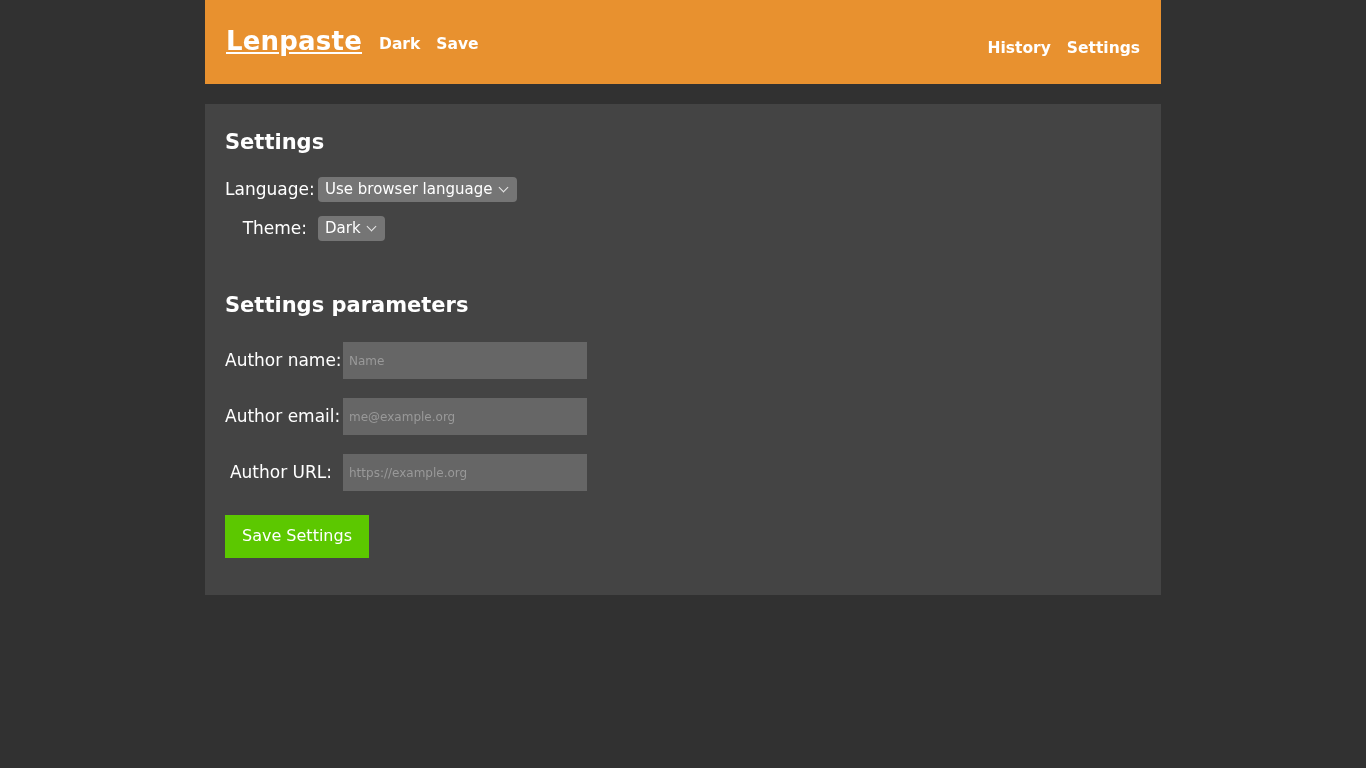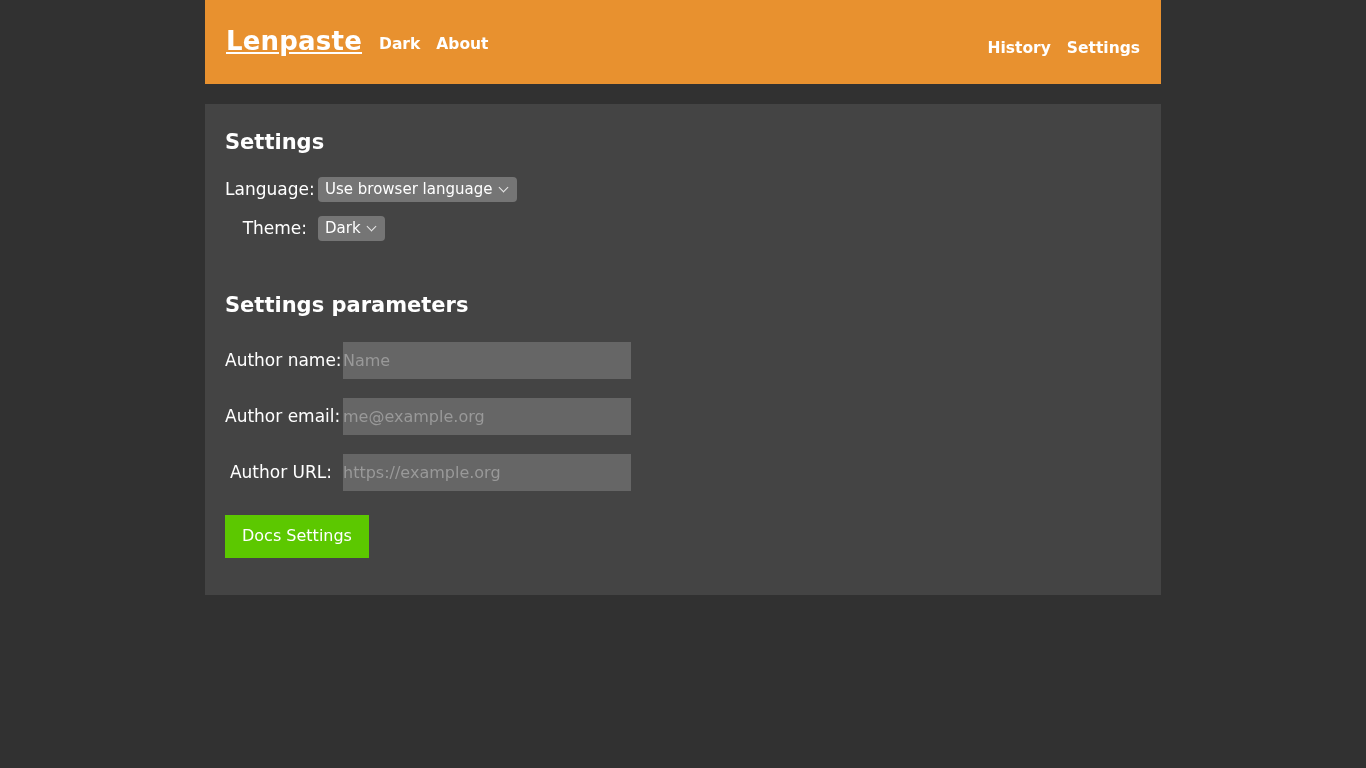--- a/index.html
+++ b/index.html
@@ -134,29 +134,29 @@
     position: absolute;
     left: 0; top: 0;
     width: 6px; height: 6px;
     border-right: 1.6px solid #e8e8e8;
     border-bottom: 1.6px solid #e8e8e8;
     transform: rotate(45deg);
   }
 
   
   input.txt {
-    width: 288px;
+    width: 244px;
     height: 37px;
     background: #666666;
     border: none;
     outline: none;
     color: #ffffff;
     font-family: "DejaVu Sans", sans-serif;
-    font-size: 16px;
-    padding: 0 0;
+    font-size: 12px;
+    padding: 0 6px;
     border-radius: 0;
   }
   input.txt::placeholder { color: #999999; opacity: 1; }
   input.txt::-moz-placeholder { color: #999999; opacity: 1; }
 
   
   .btn-row { margin-top: 24px; padding-left: 0; }
   button.btn-save {
     background: #5cc800;
     color: #ffffff;
@@ -171,21 +171,21 @@
 </style>
 </head>
 <body>
 
 <div class="page">
 
   <div class="navbar">
     <a class="brand" href="#">Lenpaste</a>
     <div class="nav-left">
       <a class="nav-link" href="#">Dark</a>
-      <a class="nav-link" href="#">About</a>
+      <a class="nav-link" href="#">Save</a>
     </div>
     <div class="nav-right">
       <a class="nav-link" href="#">History</a>
       <a class="nav-link" href="#">Settings</a>
     </div>
   </div>
 
   <div class="panel">
 
     <h2 class="section-title">Settings</h2>
@@ -221,17 +221,17 @@
       <div class="lbl wide">Author email:</div>
       <input class="txt" type="text" placeholder="me@example.org" style="">
     </div>
 
     <div class="form-row inputs">
       <div class="lbl wide">Author URL:</div>
       <input class="txt" type="text" placeholder="https://example.org" style="">
     </div>
 
     <div class="btn-row">
-      <button class="btn-save">Docs Settings</button>
+      <button class="btn-save">Save Settings</button>
     </div>
 
   </div>
 </div>
 
 </body></html>

